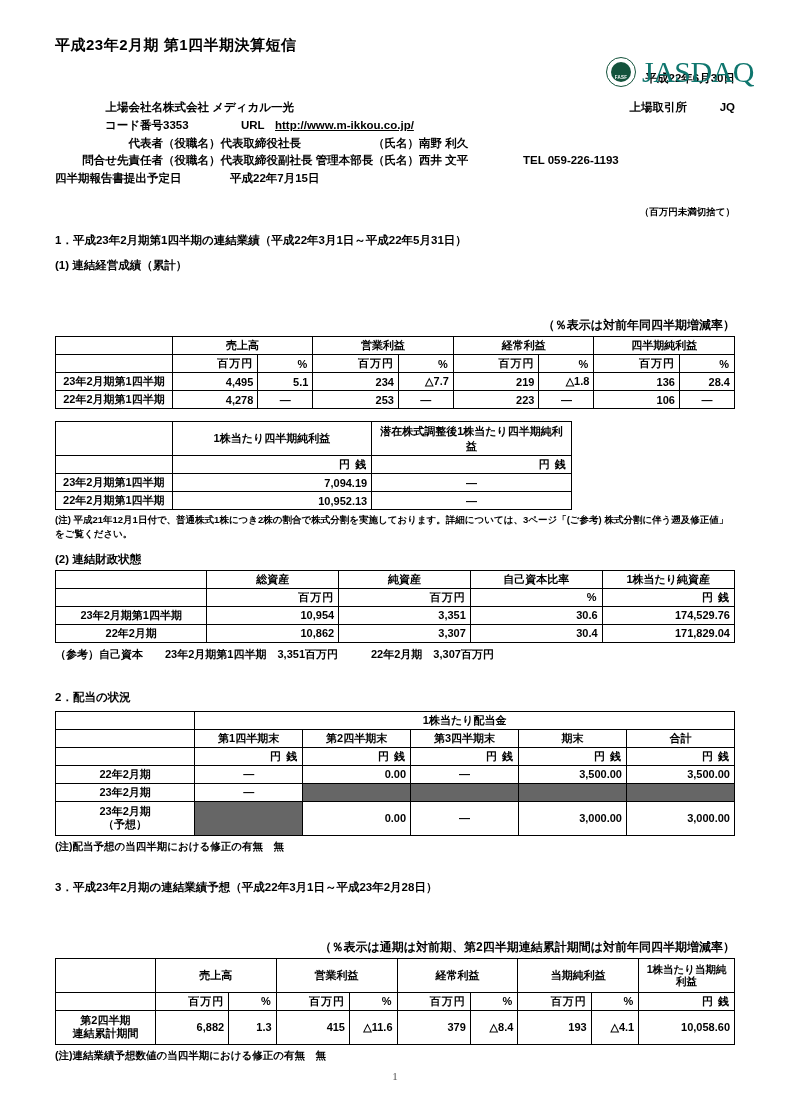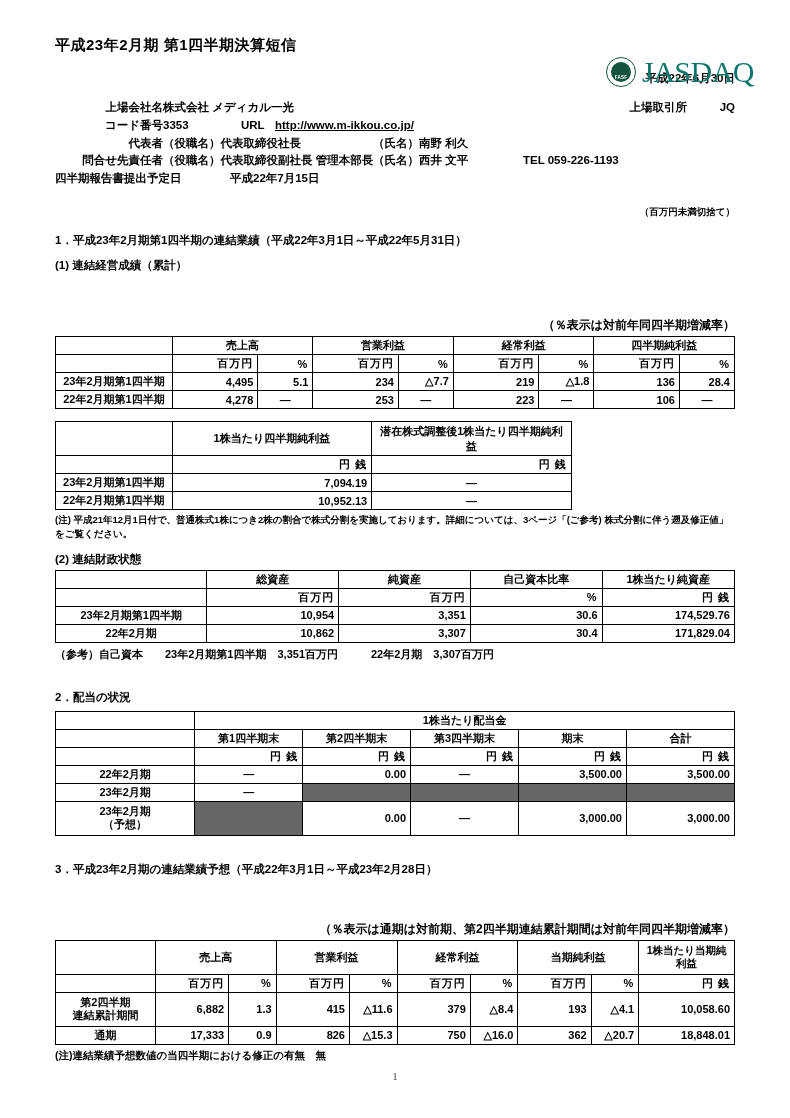--- a/index.html
+++ b/index.html
@@ -426,20 +426,21 @@
 （予想）</td>
       <td class="shaded"></td>
       <td class="num">0.00</td>
       <td class="ctr">—</td>
       <td class="num">3,000.00</td>
       <td class="num">3,000.00</td>
     </tr>
   </tbody>
     </table>
 
+  <div class="note-line">(注)配当予想の当四半期における修正の有無　無</div>
 
   <div class="section-title" style="margin-top:26px;">3．平成23年2月期の連結業績予想（平成22年3月1日～平成23年2月28日）</div>
   <div class="pct-note">（％表示は通期は対前期、第2四半期連結累計期間は対前年同四半期増減率）</div>
 
   <table class="fin">
     <colgroup>
       <col style="width:14.7%">
         <col style="width:10.8%">
         <col style="width:7.0%">
       <col style="width:10.8%">
@@ -477,32 +478,20 @@
       <td class="num">6,882</td>
       <td class="num">1.3</td>
       <td class="num">415</td>
       <td class="num">△11.6</td>
       <td class="num">379</td>
       <td class="num">△8.4</td>
       <td class="num">193</td>
       <td class="num">△4.1</td>
       <td class="num">10,058.60</td>
     </tr>
-    <tr>
-      <td class="rowlabel">通期</td>
-      <td class="num">17,333</td>
-      <td class="num">0.9</td>
-      <td class="num">826</td>
-      <td class="num">△15.3</td>
-      <td class="num">750</td>
-      <td class="num">△16.0</td>
-      <td class="num">362</td>
-      <td class="num">△20.7</td>
-      <td class="num">18,848.01</td>
-    </tr>
   </tbody>
     </table>
 
   <div class="note-line">(注)連結業績予想数値の当四半期における修正の有無　無</div>
 
   <div class="page-num">1</div>
 
 </div>
 
 </body></html>

